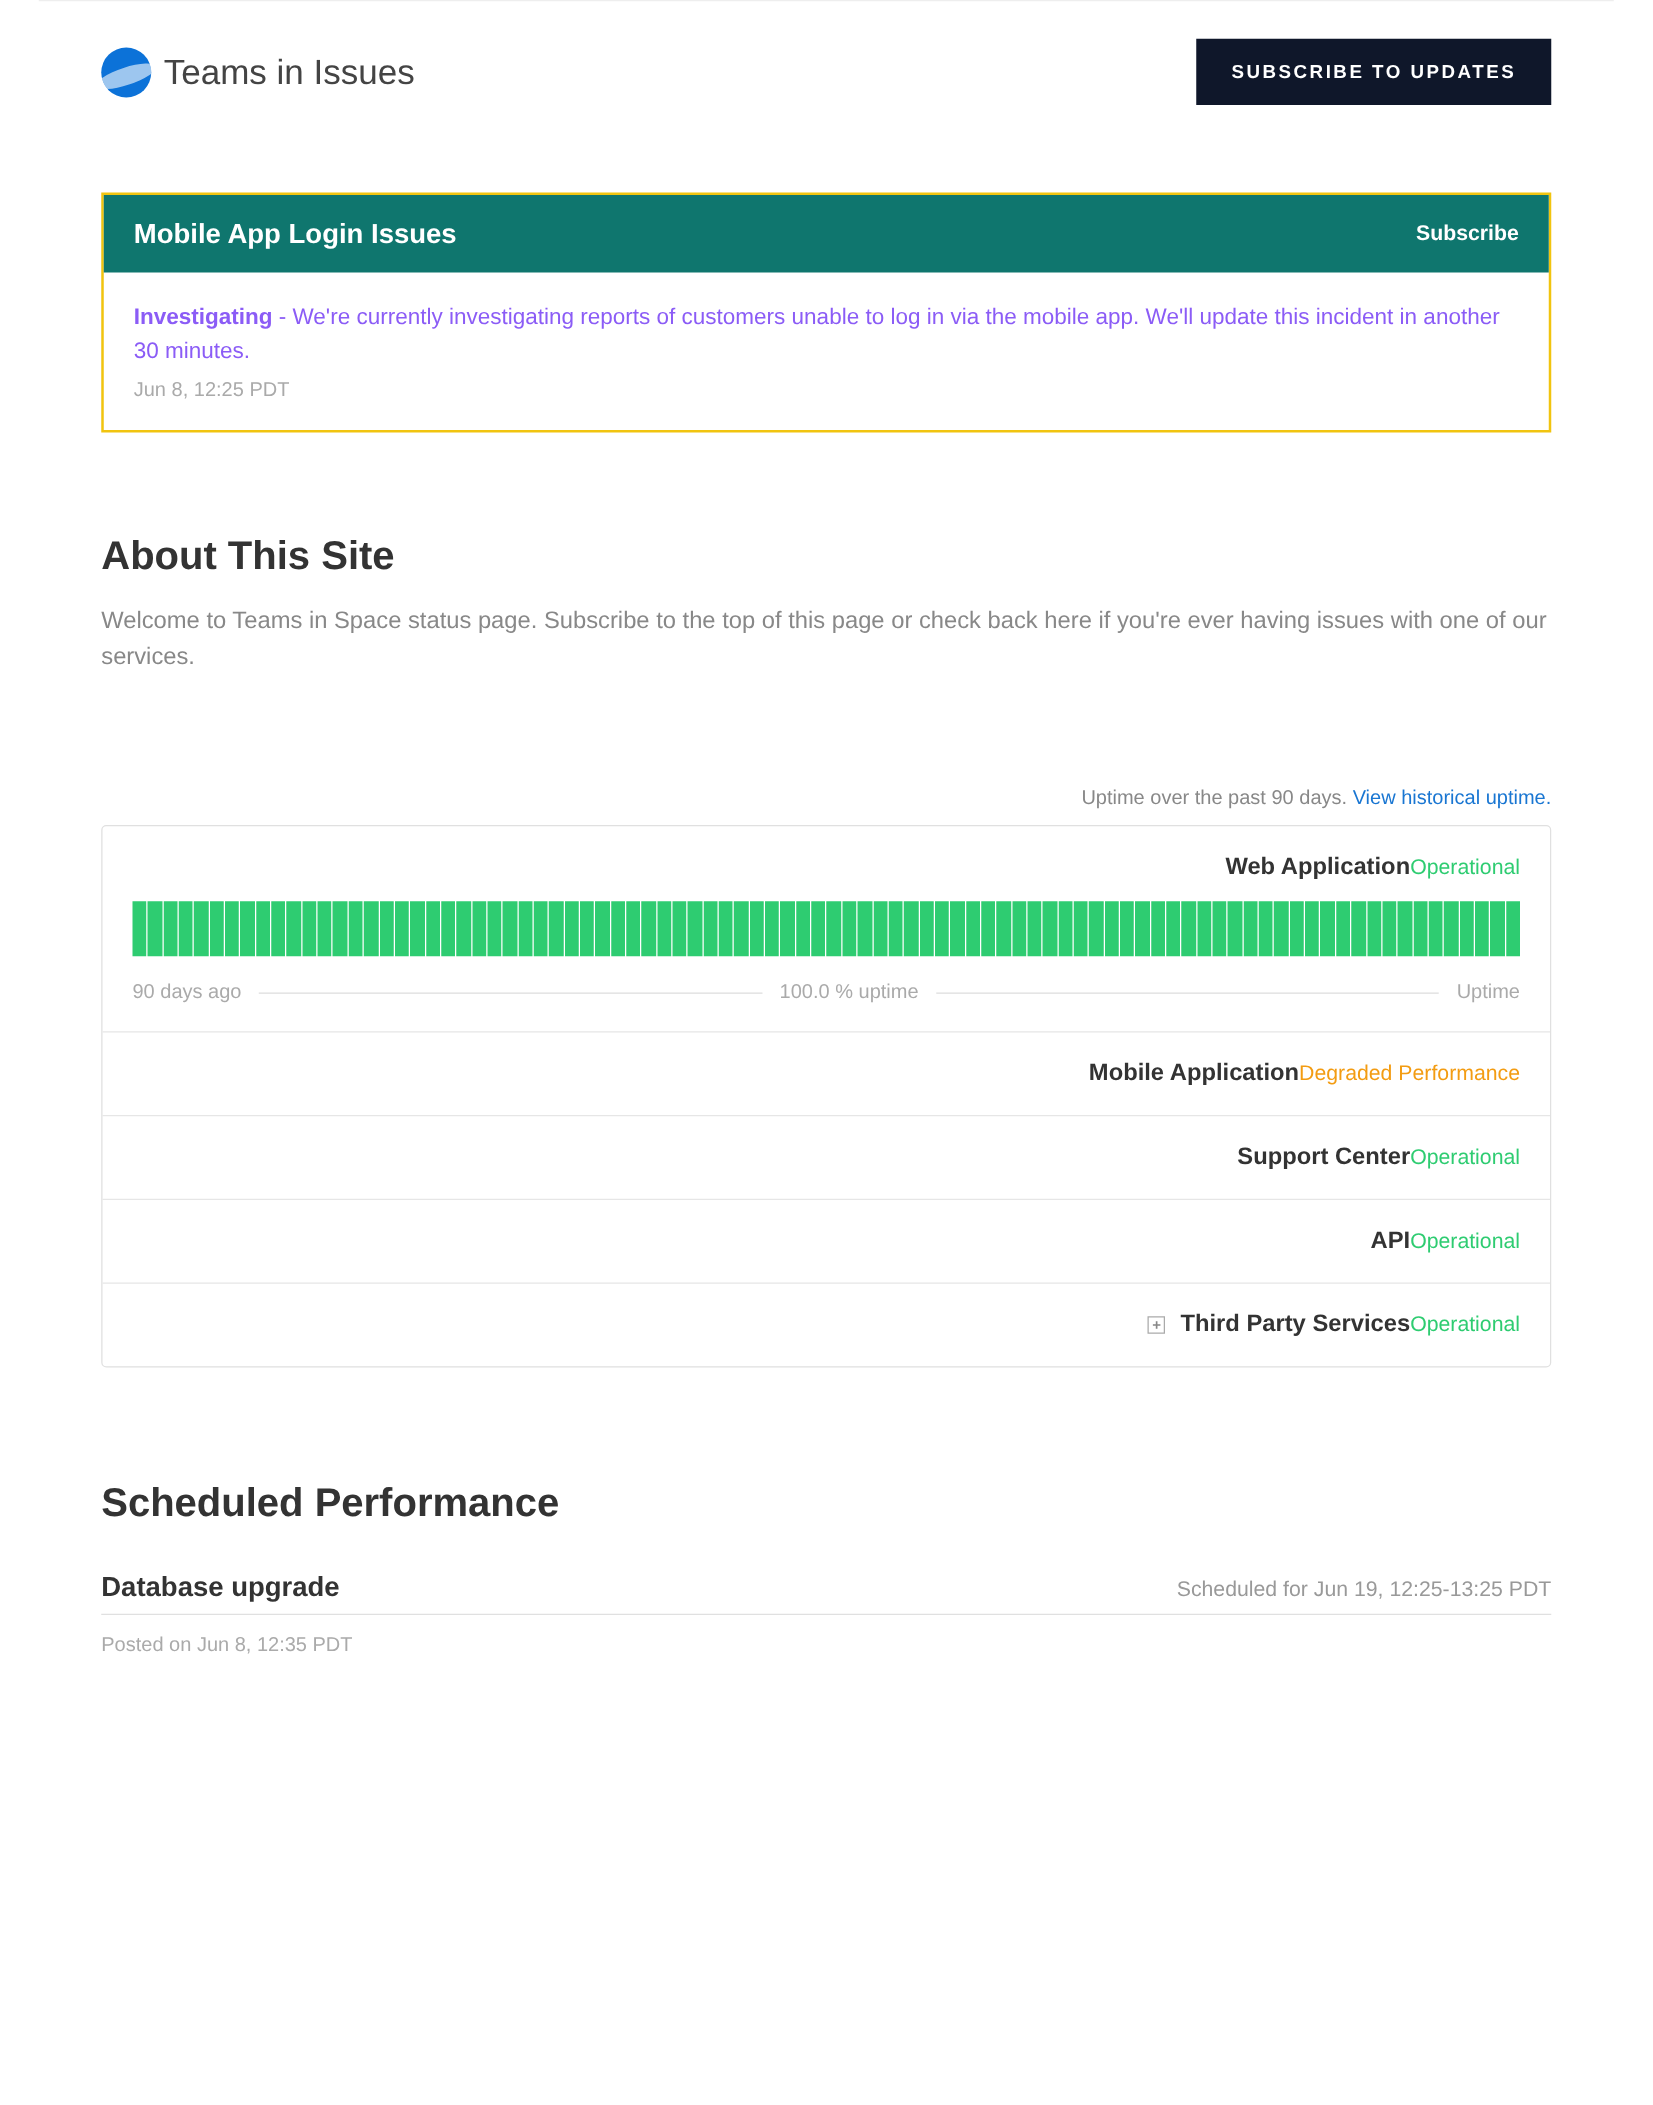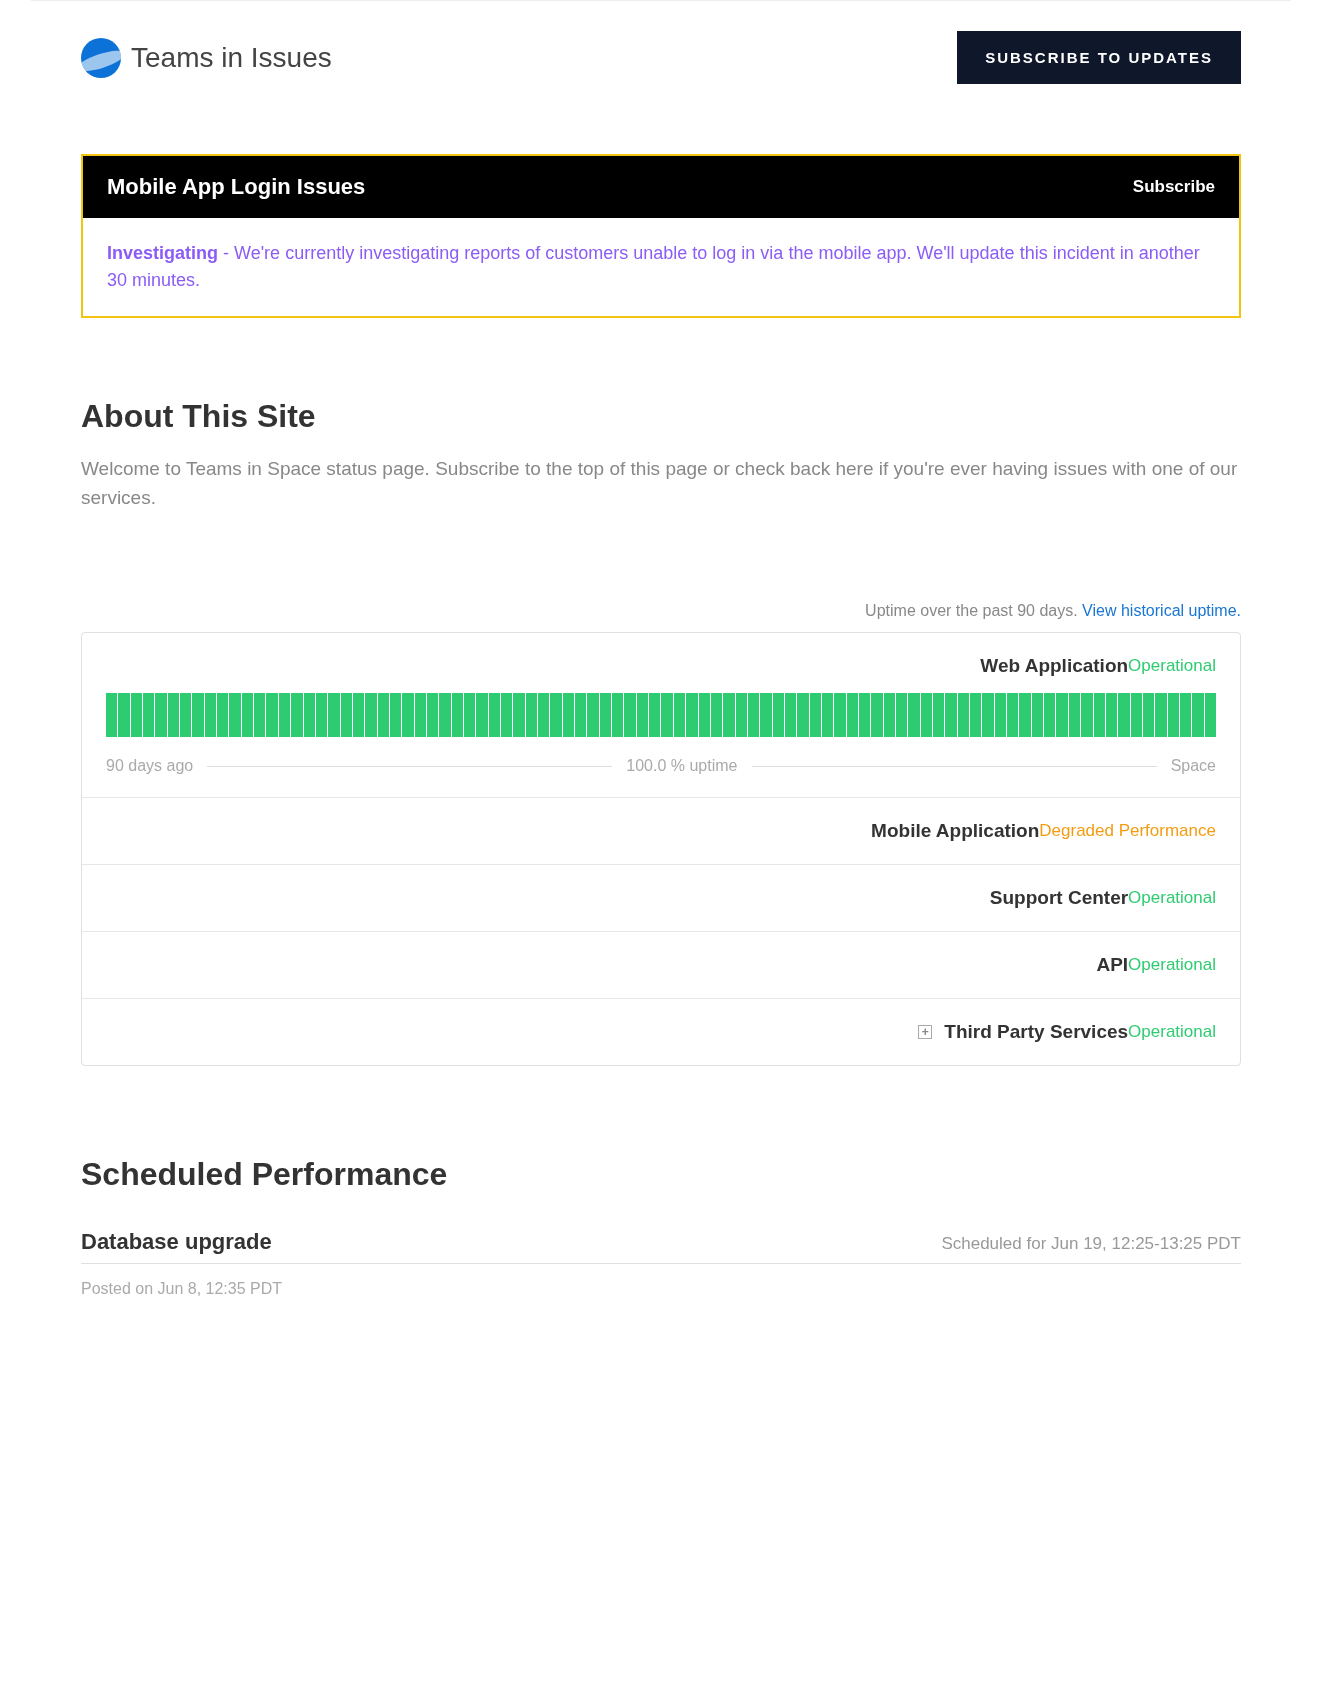--- a/index.html
+++ b/index.html
@@ -60,21 +60,21 @@
       font-size: 15px;
       font-weight: 700;
       letter-spacing: 2px;
       cursor: pointer;
     }
     .incident-box {
       border: 2px solid #f1c40f;
       margin-bottom: 80px;
     }
     .incident-header {
-      background: #000000;
+      background: #0f766e;
       color: #fff;
       padding: 18px 24px;
       display: flex;
       justify-content: space-between;
       align-items: center;
     }
     .incident-title {
       font-size: 22px;
       font-weight: 700;
     }
@@ -197,20 +197,21 @@
 
   <div class="incident-box">
     <div class="incident-header">
       <span class="incident-title">Mobile App Login Issues</span>
       <span class="incident-sub-link">Subscribe</span>
     </div>
     <div class="incident-body">
       <p class="incident-msg">
         <strong>Investigating</strong><span> - We're currently investigating reports of customers unable to log in via the mobile app. We'll update this incident in another 30 minutes.</span>
       </p>
+      <p class="incident-time">Jun 8, 12:25 PDT</p>
     </div>
   </div>
 
   <h2 class="section-title">About This Site</h2>
   <p class="about-desc">Welcome to Teams in Space status page. Subscribe to the top of this page or check back here if you're ever having issues with one of our services.</p>
 
   <p class="uptime-note">
     <span>Uptime over the past 90 days. </span><a href="#">View historical uptime.</a>
   </p>
 
@@ -313,21 +314,21 @@
           <div class="bar"></div>
           <div class="bar"></div>
           <div class="bar"></div>
           <div class="bar"></div>
         </div>
         <div class="uptime-footer">
           <span>90 days ago</span>
           <div class="uptime-line"></div>
           <span>100.0 % uptime</span>
           <div class="uptime-line"></div>
-          <span>Space</span>
+          <span>Uptime</span>
         </div>
       </div>
       <div class="component">
         <div class="comp-row">
           <div class="comp-name">
             <span>Mobile Application</span>
           </div>
           <span class="status-deg">Degraded Performance</span>
         </div>
       </div>

